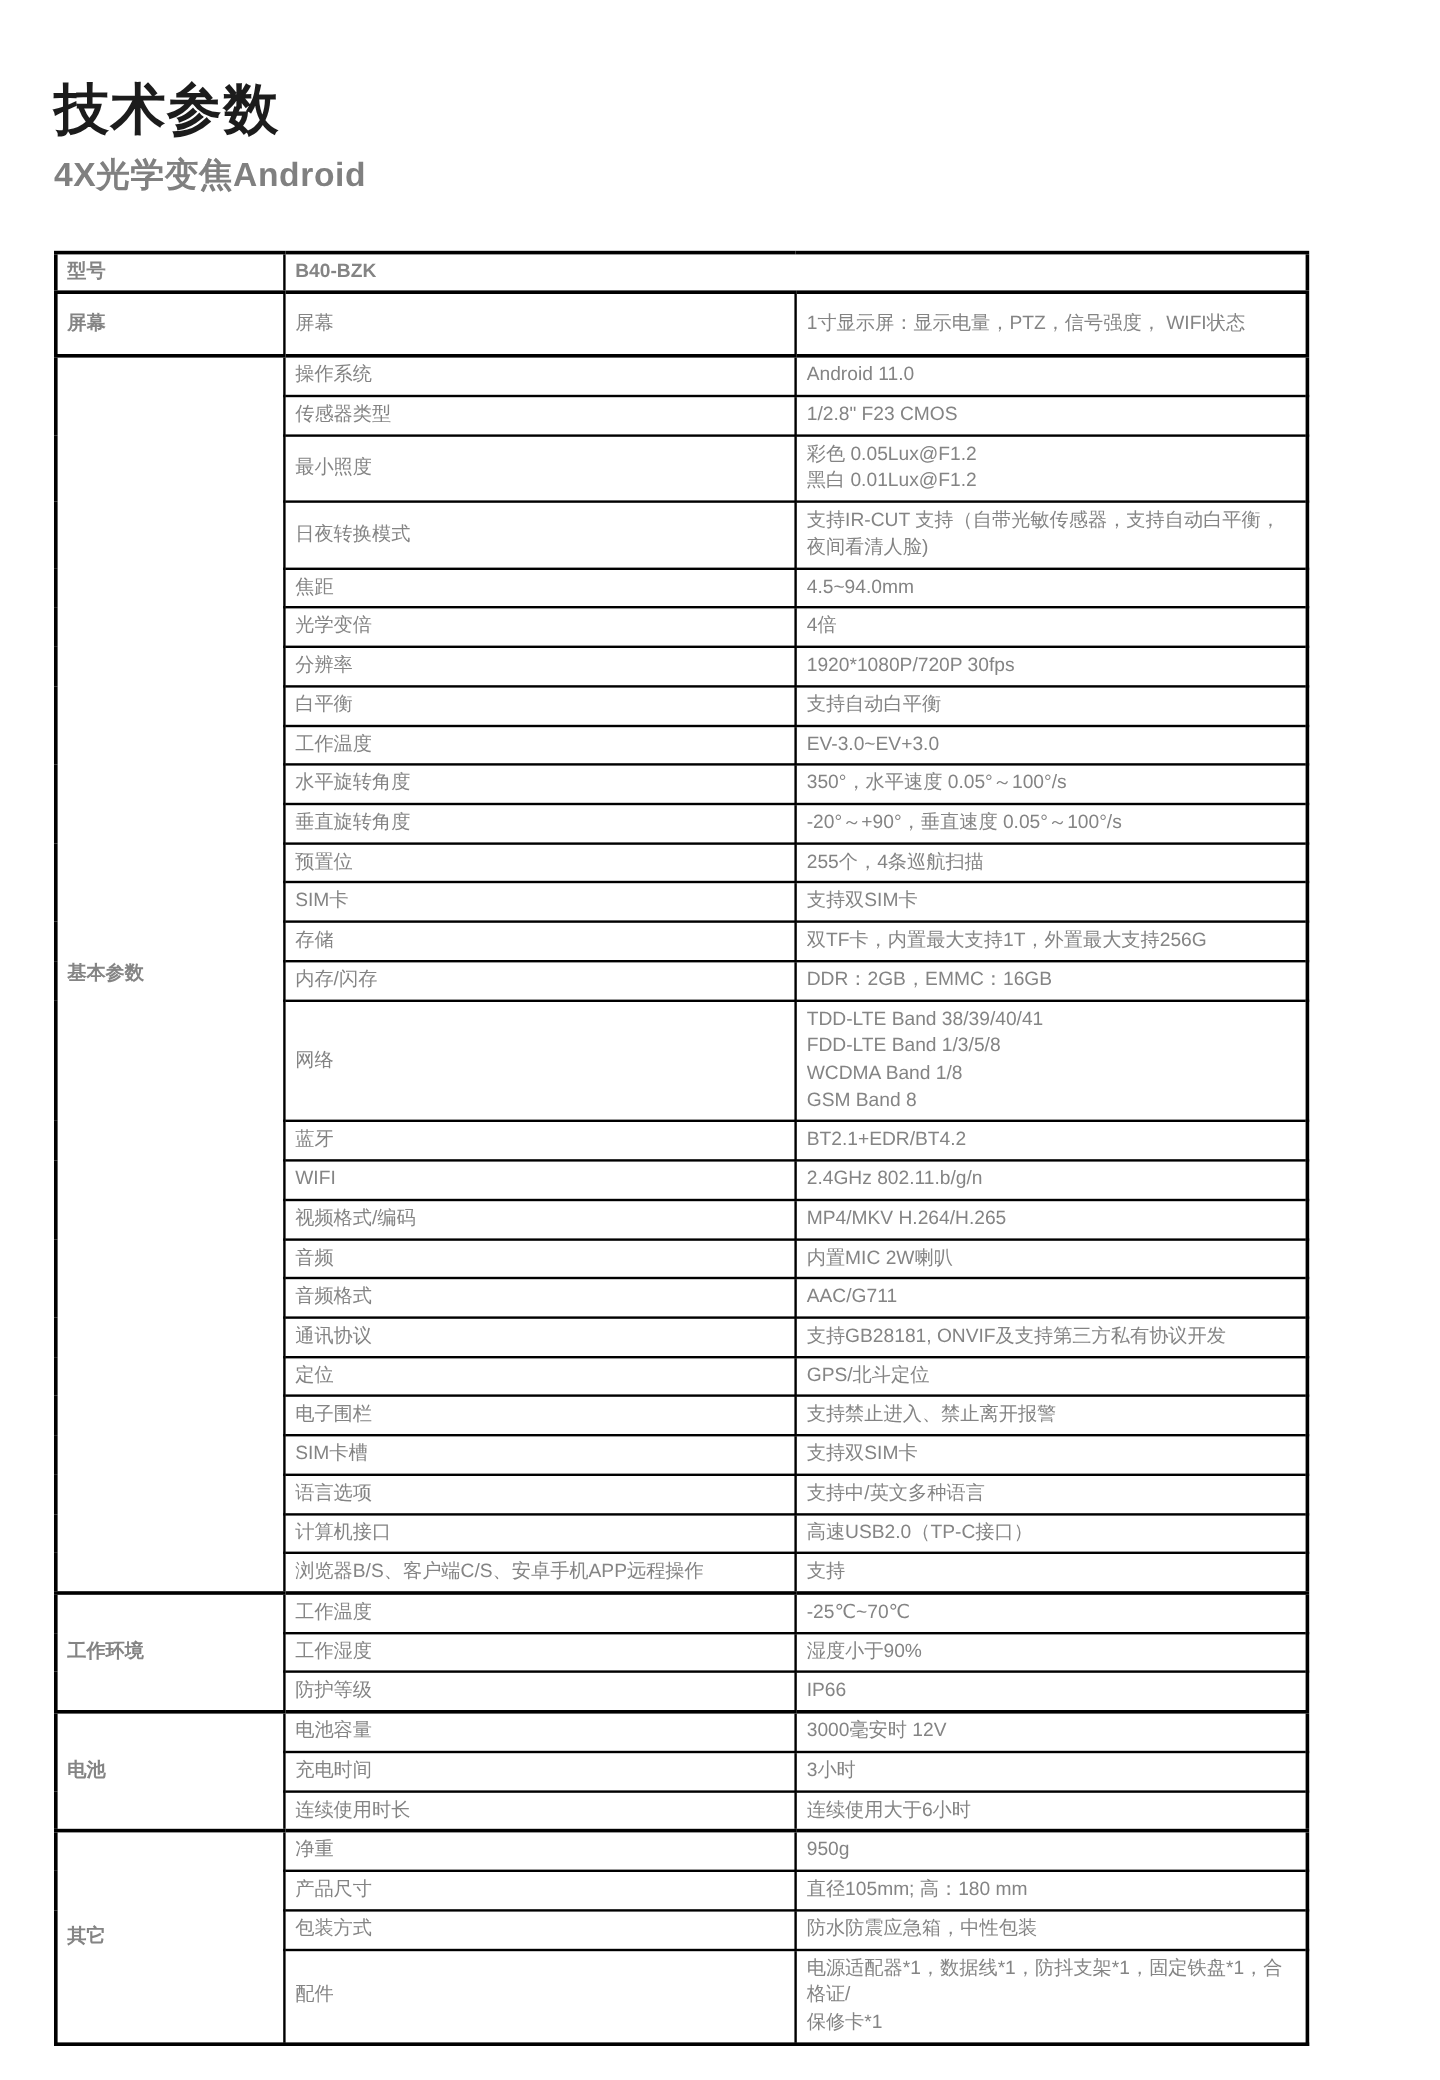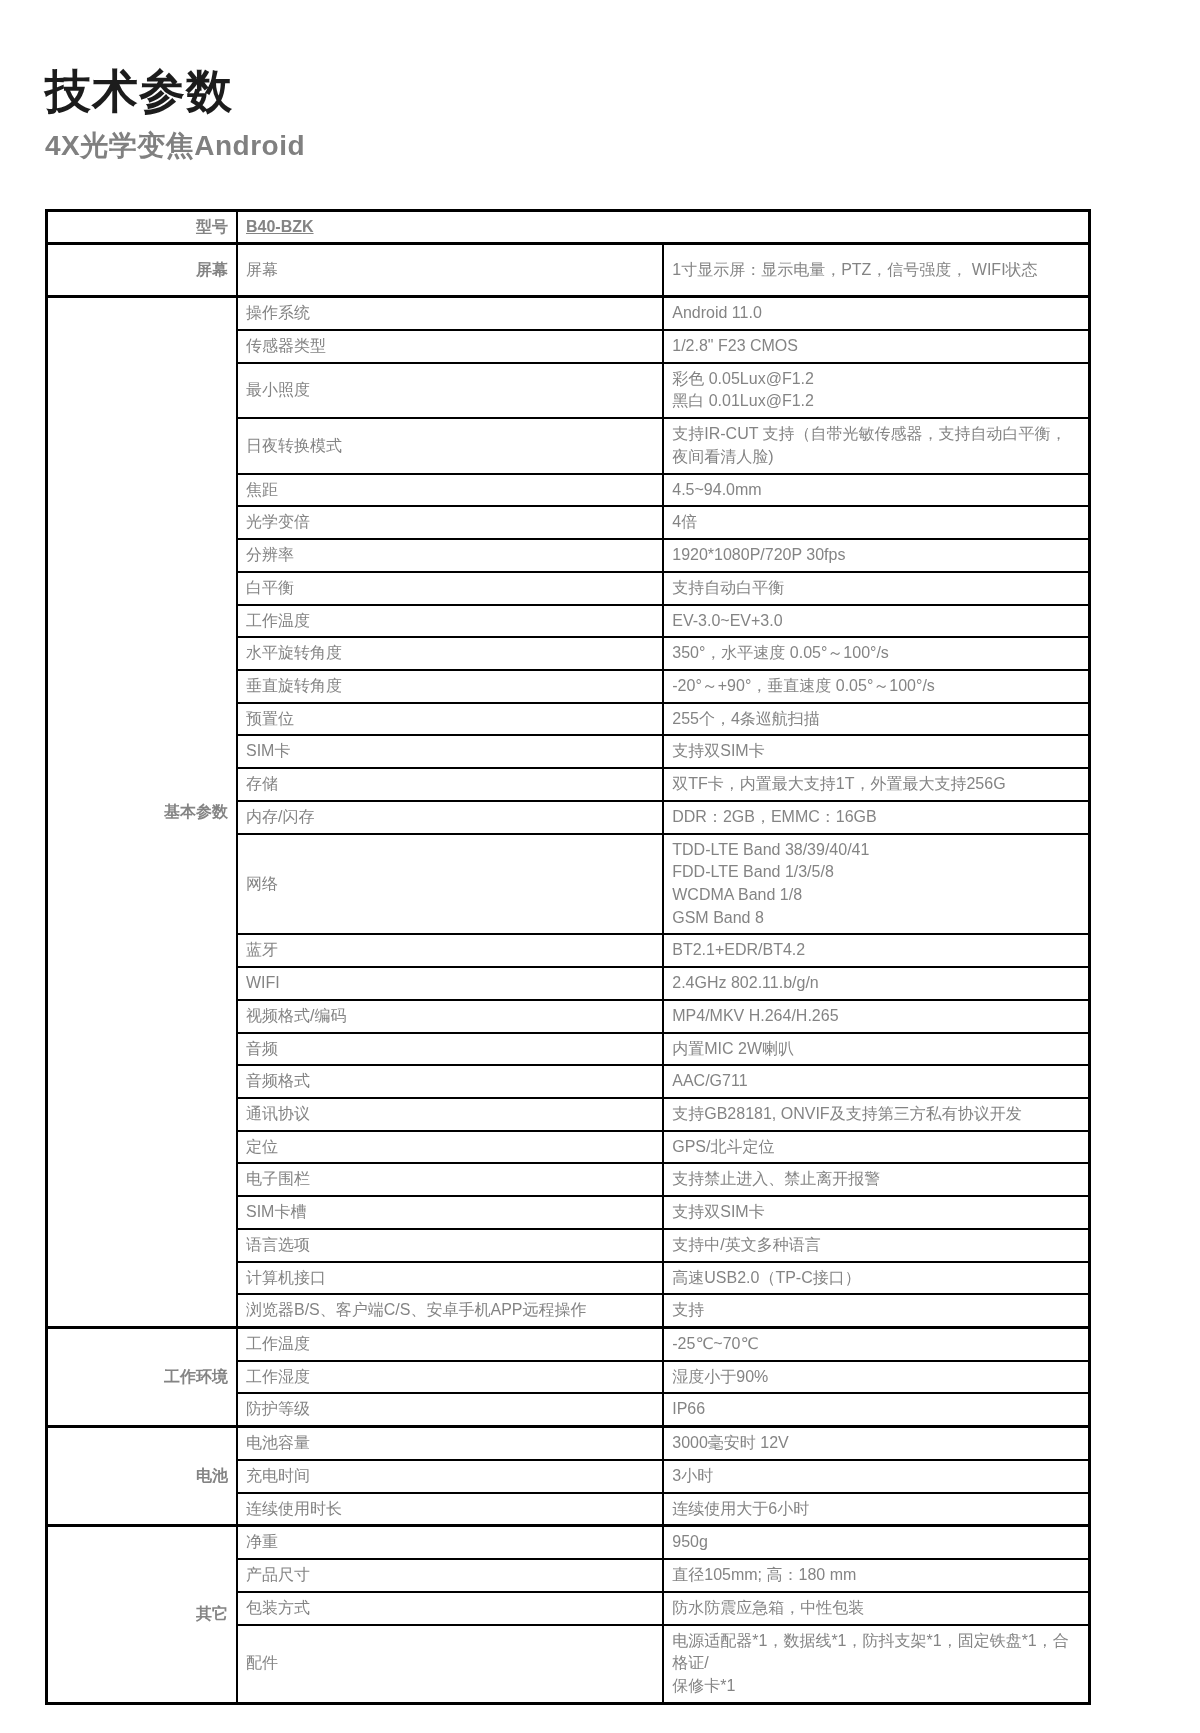--- a/index.html
+++ b/index.html
@@ -48,32 +48,31 @@
   table.spec td {
     font-size: 16px;
     color: #848484;
     padding: 4px 8px;
     line-height: 1.42;
     vertical-align: middle;
     word-break: break-word;
   }
   td.col-section {
     width: 172px;
-    text-align: right;
+    text-align: left;
     font-weight: bold;
     color: #595959;
   }
   td.col-label {
     width: 232px;
   }
   td.col-value {}
   td.bold-value {
     font-weight: bold;
     color: #7c7c7c;
-    text-decoration: underline;
   }
   tr.section-start > td {
     border-top: 3px solid #000000;
   }
   tr.row-tall > td {
     height: 42px;
   }
 </style>
 </head>
 <body>

